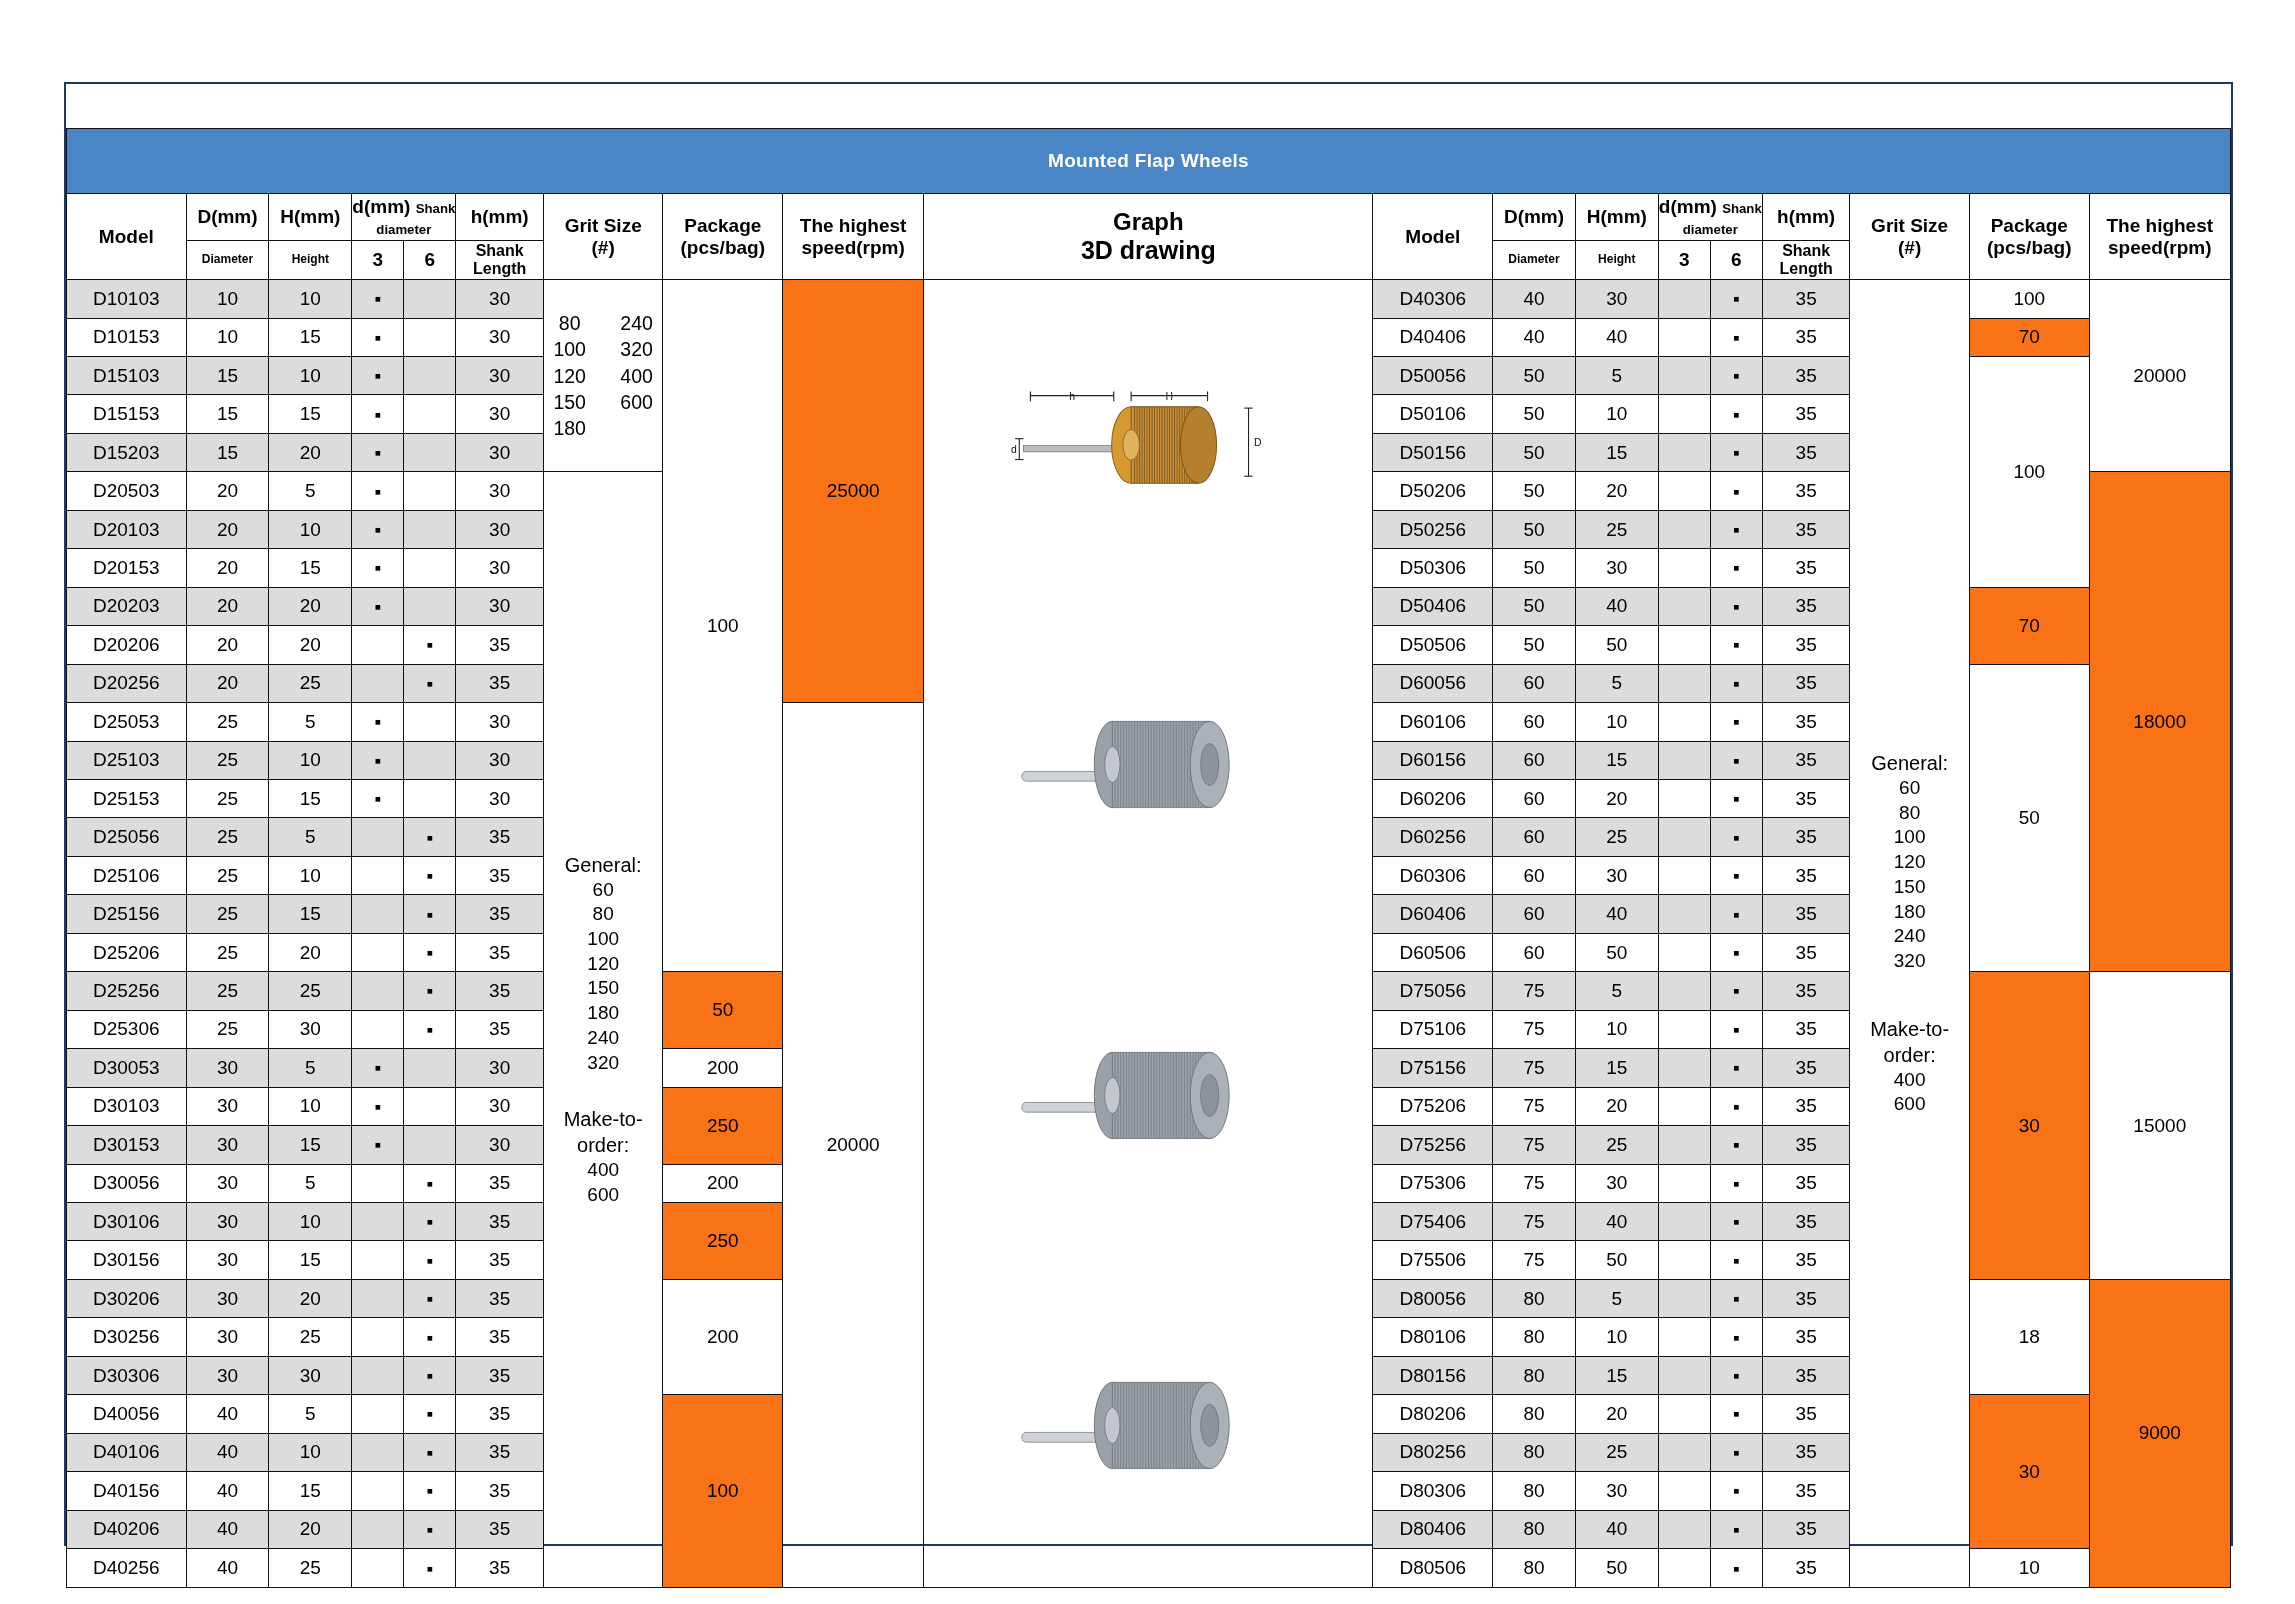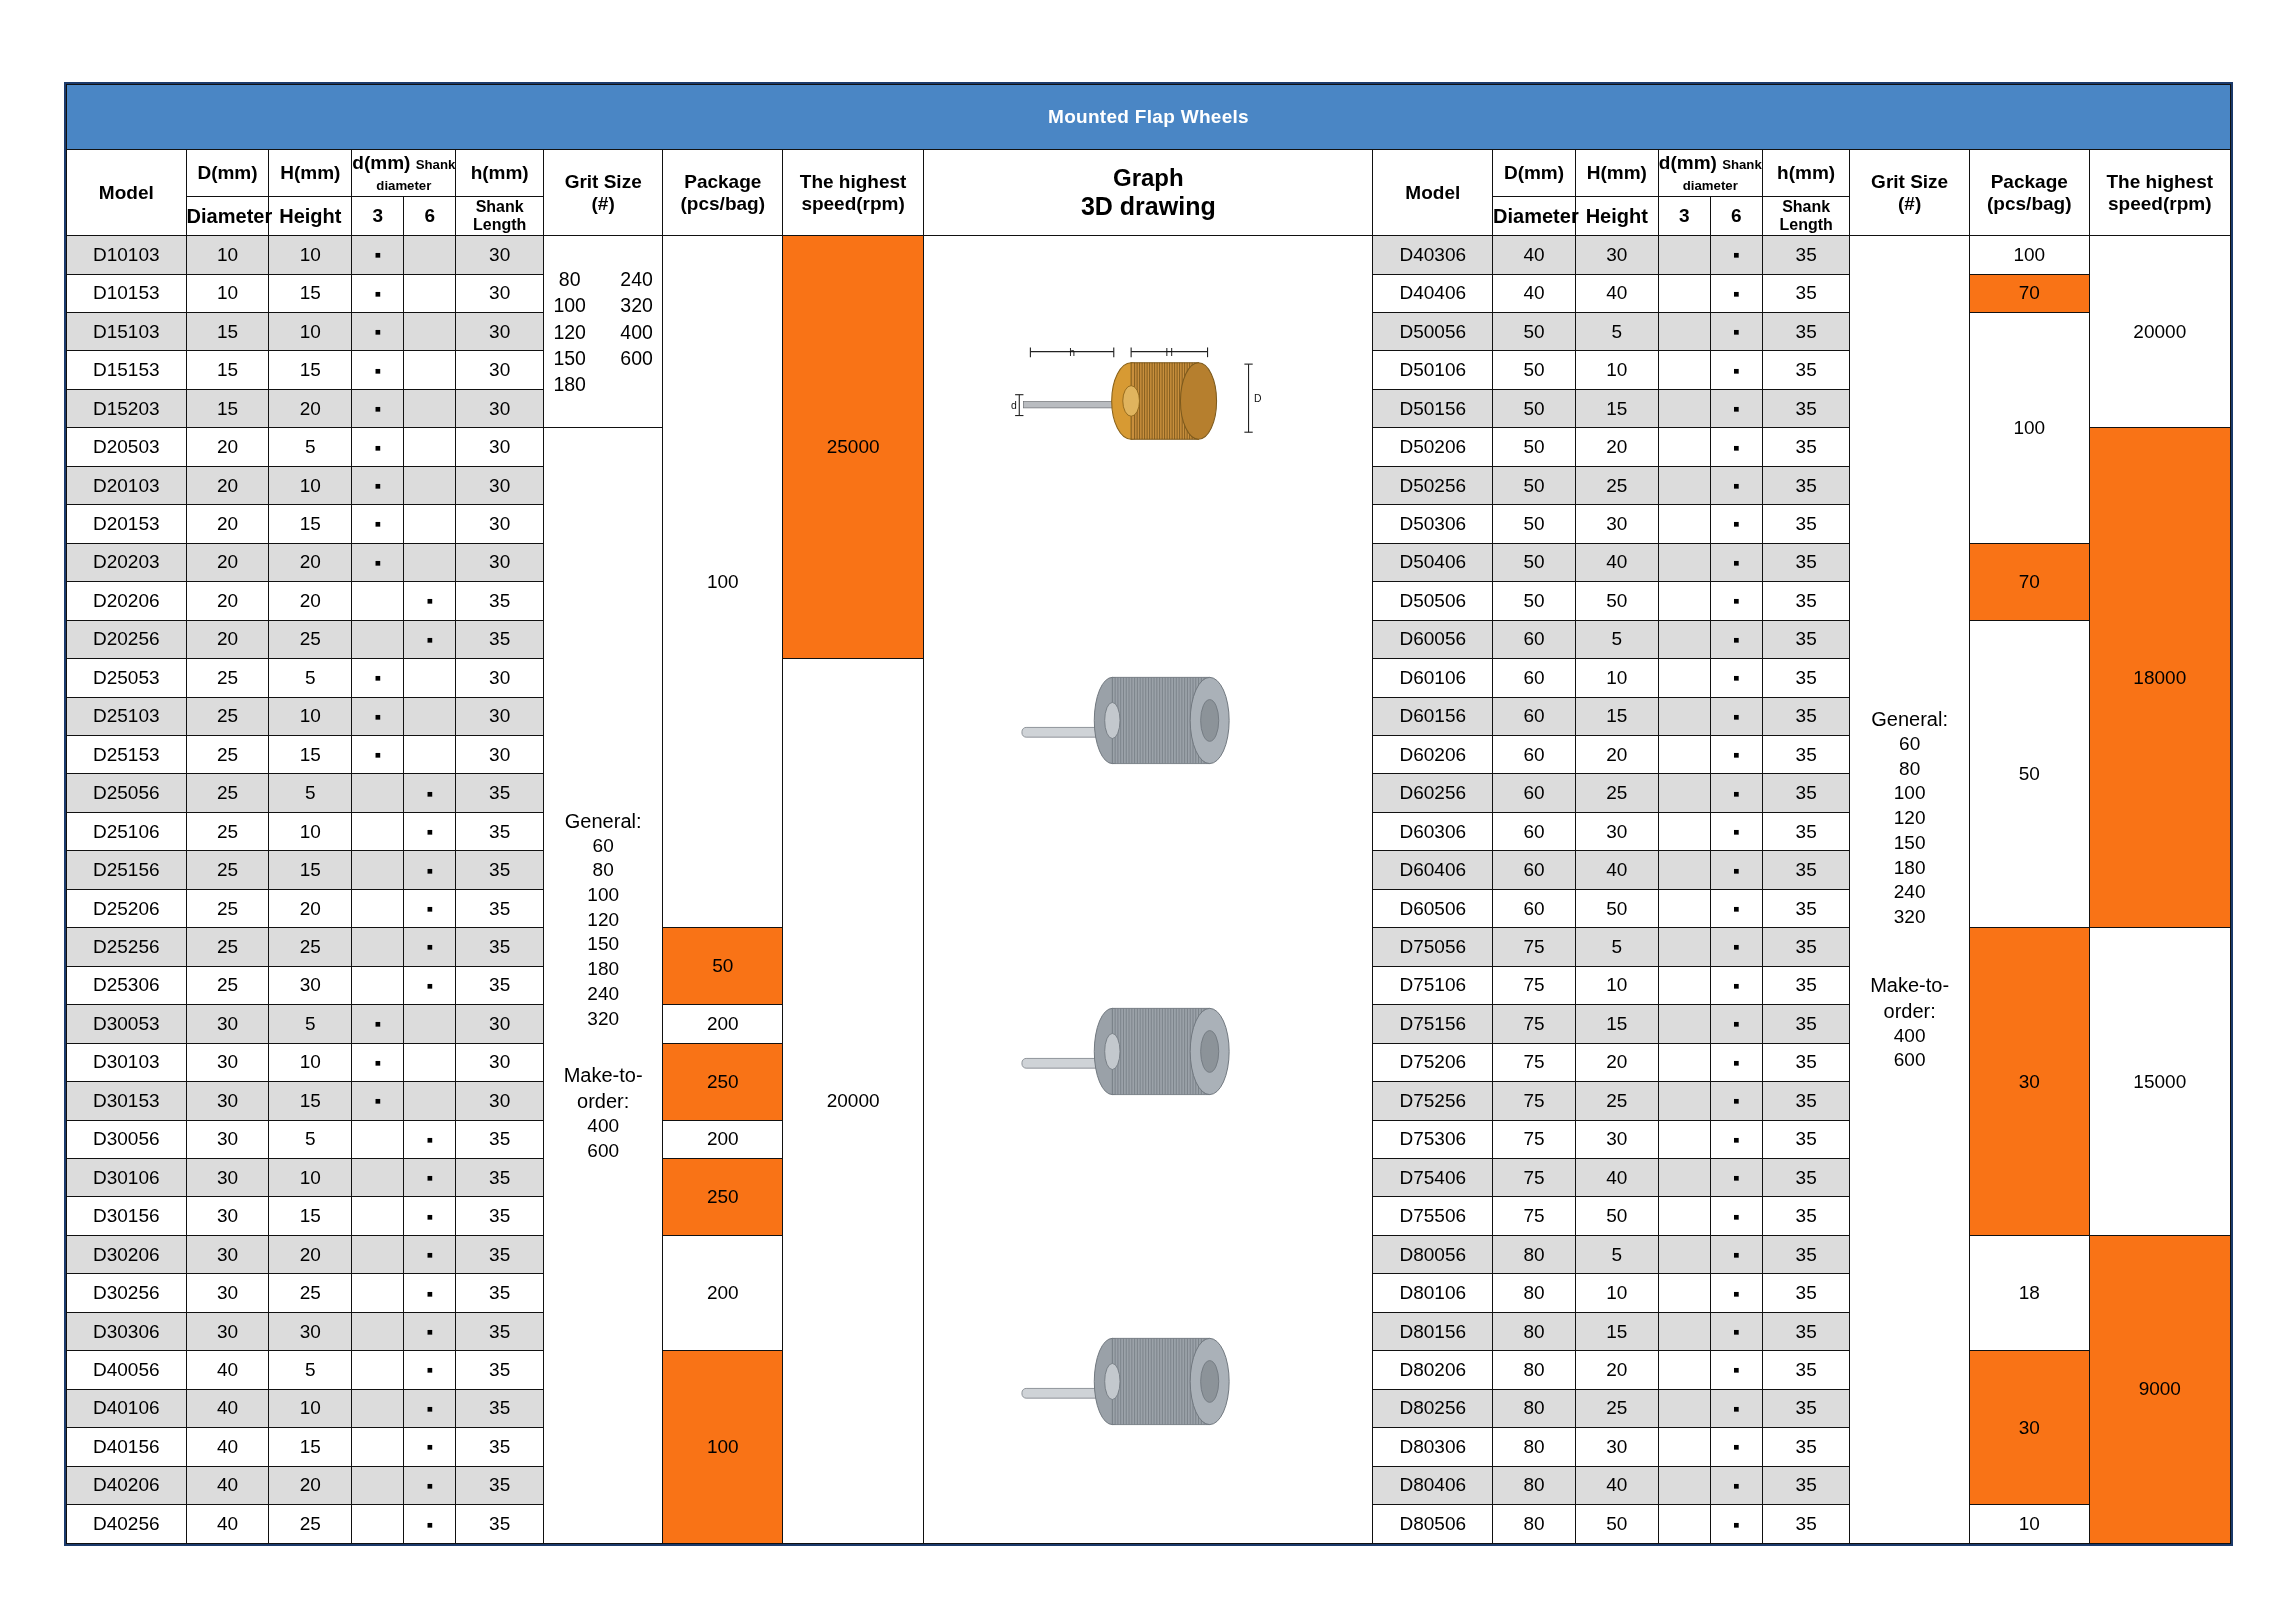--- a/index.html
+++ b/index.html
@@ -1,23 +1,23 @@
 <!DOCTYPE html>
 <html style="font-size:11px"><head>
 <meta charset="utf-8">
 <style>
   html,body{margin:0;padding:0;background:#ffffff;}
   body{font-family:"Liberation Sans", sans-serif;color:#000;}
   #page{width:2295px;height:1604px;position:relative;box-sizing:border-box;padding:0;}
   .sheet{position:absolute;left:64px;top:82px;width:2169px;height:1464px;border:2.8px solid #1b3a6b;box-sizing:border-box;}
-  table.main{border-collapse:collapse;width:100%;height:100%;table-layout:fixed;}
+  table.main{border-collapse:collapse;width:100%;height:100%;table-layout:fixed;margin-top:44px;}
   table.main td, table.main th{border:1px solid #111;padding:0;text-align:center;vertical-align:middle;font-size:19px;}
   .title-bar{background:#4a86c5;color:#fff;font-size:32px;font-weight:bold;height:64px;letter-spacing:0.3px;}
   .hdr{font-weight:bold;font-size:19.5px;line-height:1.12;}
-  .hdr .sub{font-weight:bold;font-size:20px;display:block;}
+  .hdr .sub{font-weight:bold;font-size:12px;display:block;}
   .hdr .small{font-size:13.2px;font-weight:bold;}
   .row-alt{background:#dcdcdc;}
   .cell{height:36px;font-size:19px;}
   .dot{font-size:21px;line-height:1;}
   .grit{font-size:19.5px;line-height:1.25;}
   .gray{background:#f97316;}
   .graphcell{vertical-align:middle;}
   .gridtwo{display:grid;grid-template-columns:1fr 1fr;gap:0 15.3px;font-size:19.5px;line-height:1.35;}
   .wheelwrap{display:flex;flex-direction:column;align-items:center;justify-content:space-around;height:100%;padding:9.8px 0;}
   svg{display:block;}

